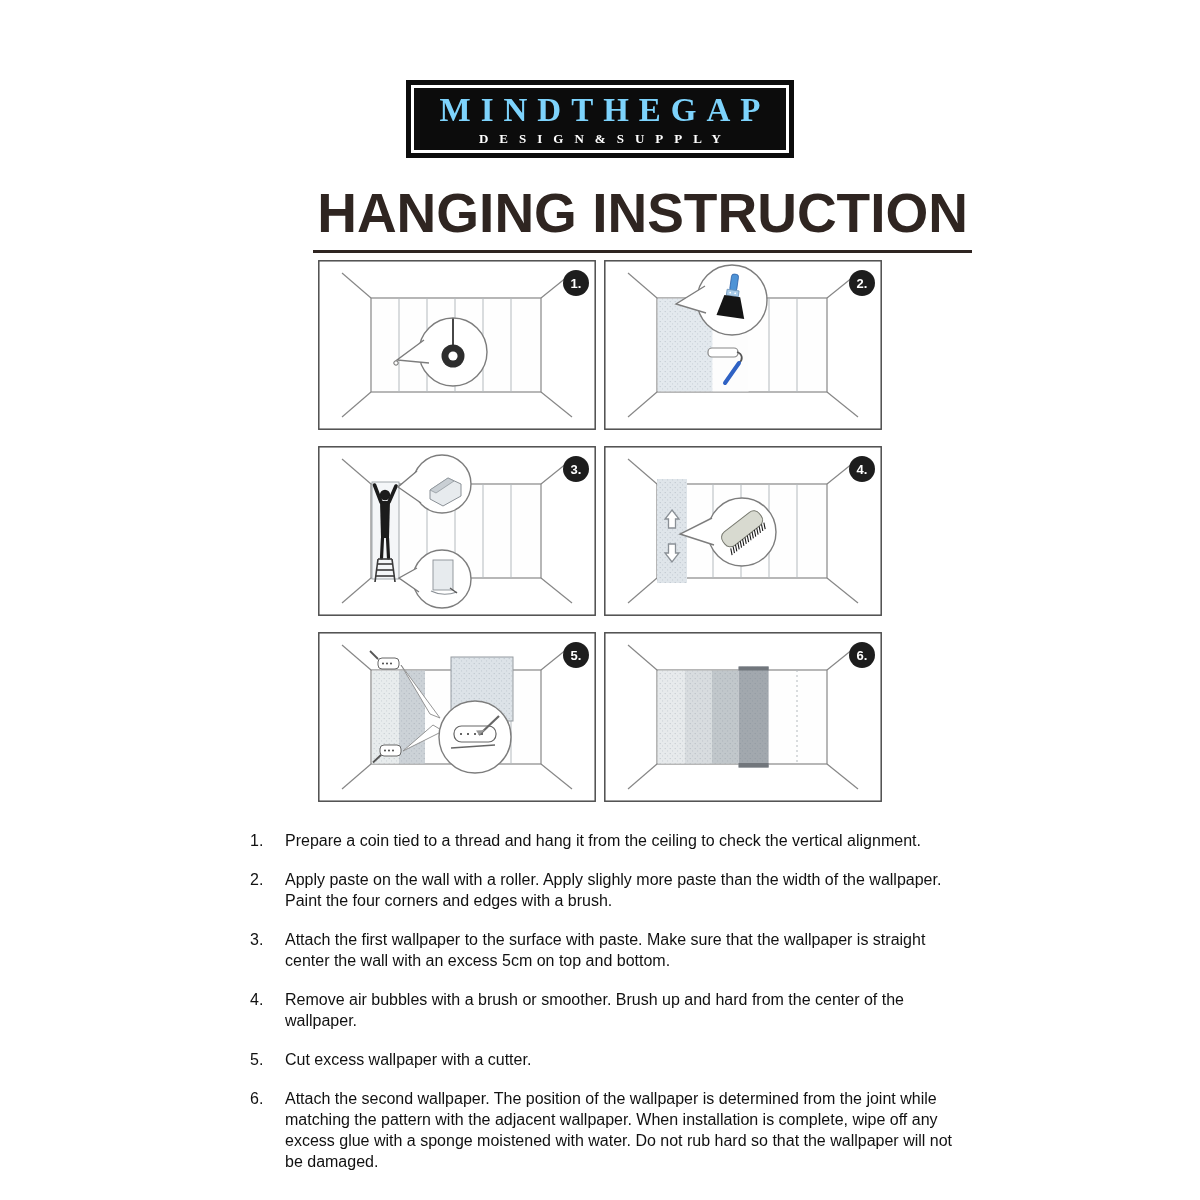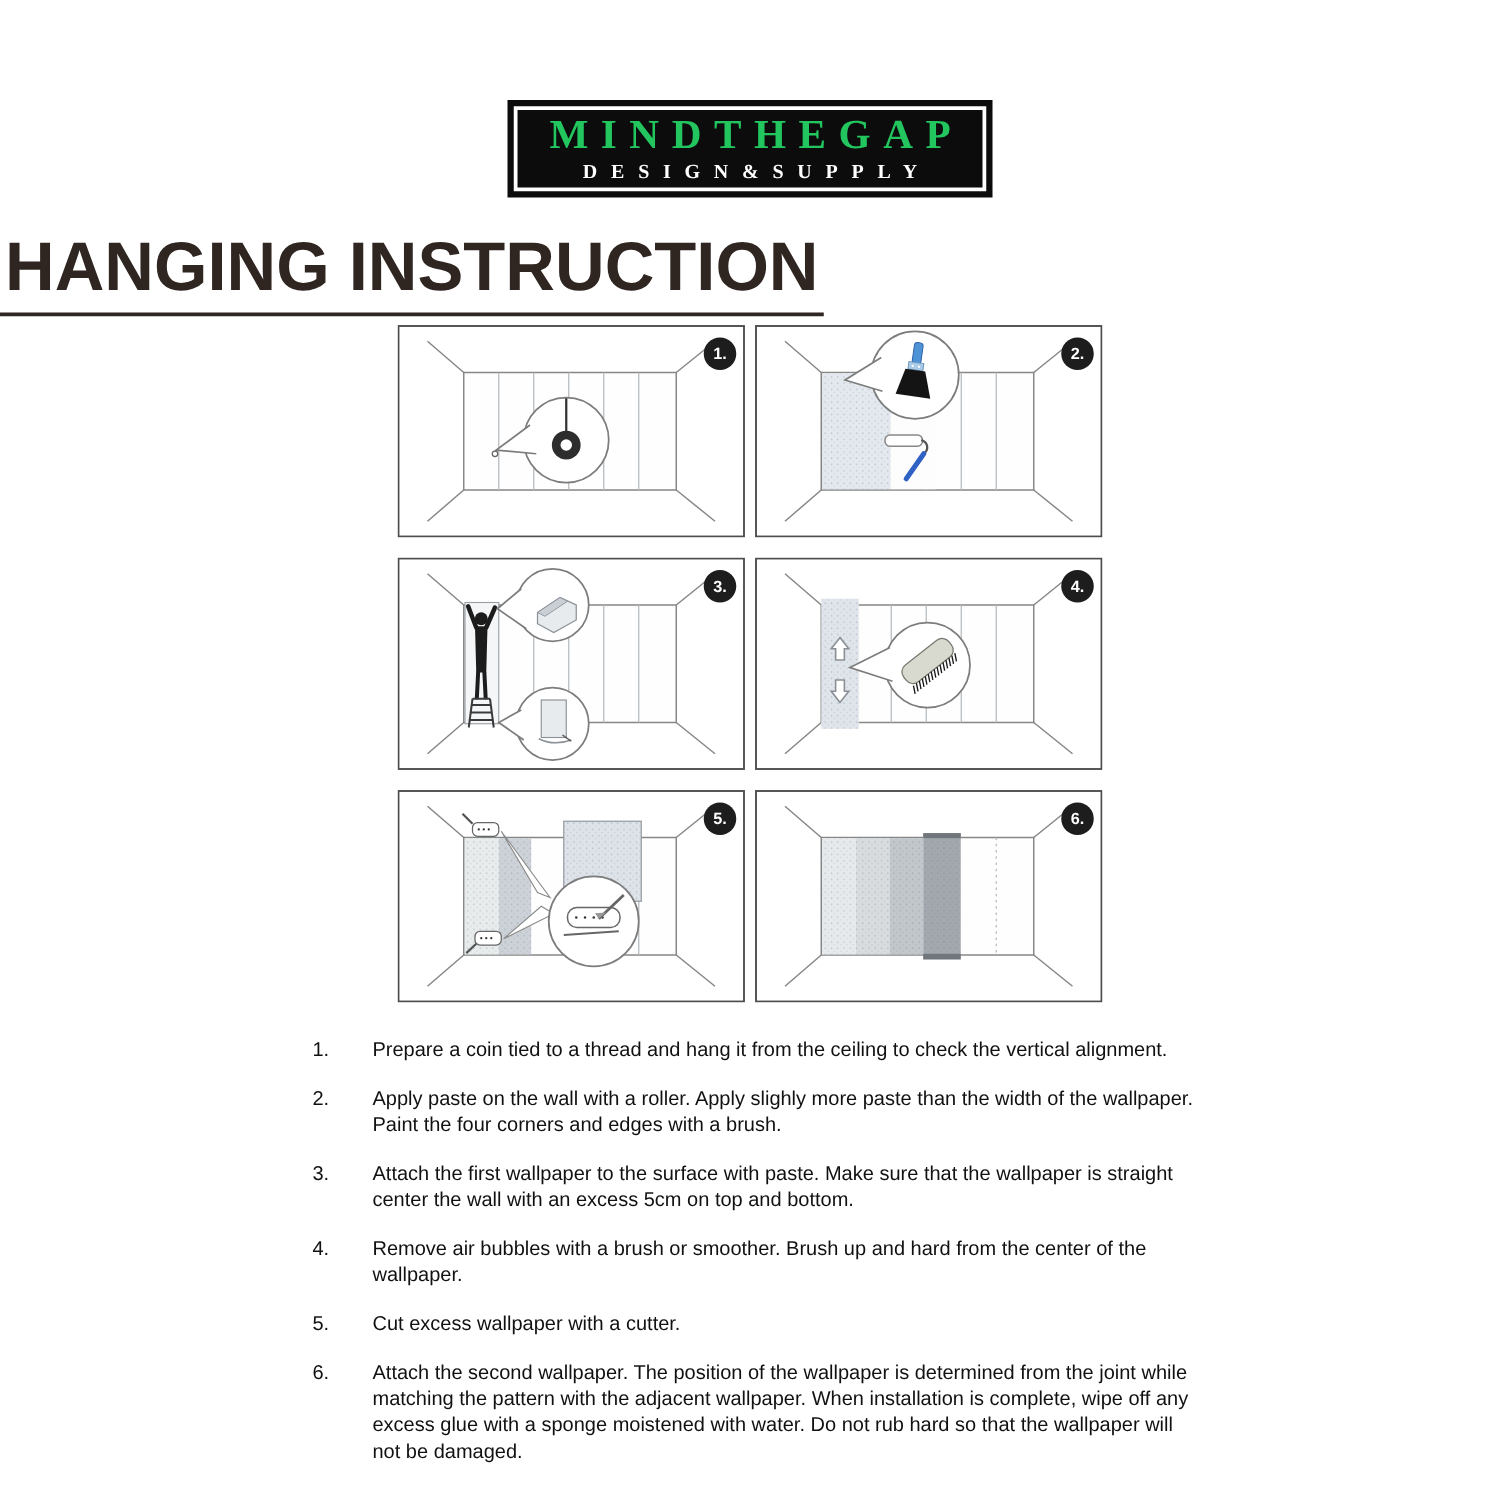--- a/index.html
+++ b/index.html
@@ -3,40 +3,40 @@
 <meta charset="utf-8">
 <style>
   html,body{margin:0;padding:0;background:#fff;}
   .page{position:relative;width:1200px;height:1200px;background:#ffffff;overflow:hidden;
         font-family:"Liberation Sans",sans-serif;color:#141414;}
   
   .logo{position:absolute;top:80px;left:50%;transform:translateX(-50%);
         background:#0c0c0c;padding:5px;box-sizing:border-box;width:388px;height:78px;}
   .logo-inner{border:3px solid #ffffff;width:100%;height:100%;box-sizing:border-box;
         display:flex;flex-direction:column;align-items:center;justify-content:center;}
-  .logo-name{font-family:"Liberation Serif",serif;font-weight:bold;color:#22c55e;
+  .logo-name{font-family:"Liberation Serif",serif;font-weight:bold;color:#7dd3fc;
         font-size:33px;letter-spacing:10px;text-indent:10px;line-height:1;}
   .logo-tagline{font-family:"Liberation Serif",serif;font-weight:bold;color:#fff;
-        font-size:16px;letter-spacing:11px;text-indent:11px;margin-top:5px;line-height:1;}
+        font-size:13px;letter-spacing:11px;text-indent:11px;margin-top:5px;line-height:1;}
   
-  .title-wrap{position:absolute;top:186px;left:0;width:972px;text-align:left;}
+  .title-wrap{position:absolute;top:186px;left:0;width:972px;text-align:right;}
   .title{display:inline-block;font-size:55px;font-weight:bold;letter-spacing:0px;
         color:#2f2521;line-height:1;padding:0 4px 9px 4px;border-bottom:3px solid #2f2521;}
   
   .grid{position:absolute;left:318px;top:260px;width:564px;
         display:grid;grid-template-columns:278px 278px;grid-auto-rows:170px;
         column-gap:8px;row-gap:16px;}
   .panel{width:278px;height:170px;}
   .panel svg{display:block;}
   svg text{font-family:"Liberation Sans",sans-serif;}
   
   .instructions{position:absolute;left:250px;top:830px;width:712px;}
   .li{display:flex;margin-bottom:18px;font-size:16px;line-height:21px;color:#111;}
   .li .num{width:35px;flex:none;}
-  .li .txt{flex:1;margin-left:13px;}
+  .li .txt{flex:1;}
 </style>
 </head>
 <body>
 
 <svg width="0" height="0" style="position:absolute" aria-hidden="true">
   <defs>
     <pattern id="stip" width="5" height="5" patternUnits="userSpaceOnUse">
       <circle cx="1.2" cy="1.6" r="0.65" fill="rgba(98,115,130,0.30)"></circle>
       <circle cx="3.6" cy="3.9" r="0.55" fill="rgba(98,115,130,0.22)"></circle>
     </pattern>

